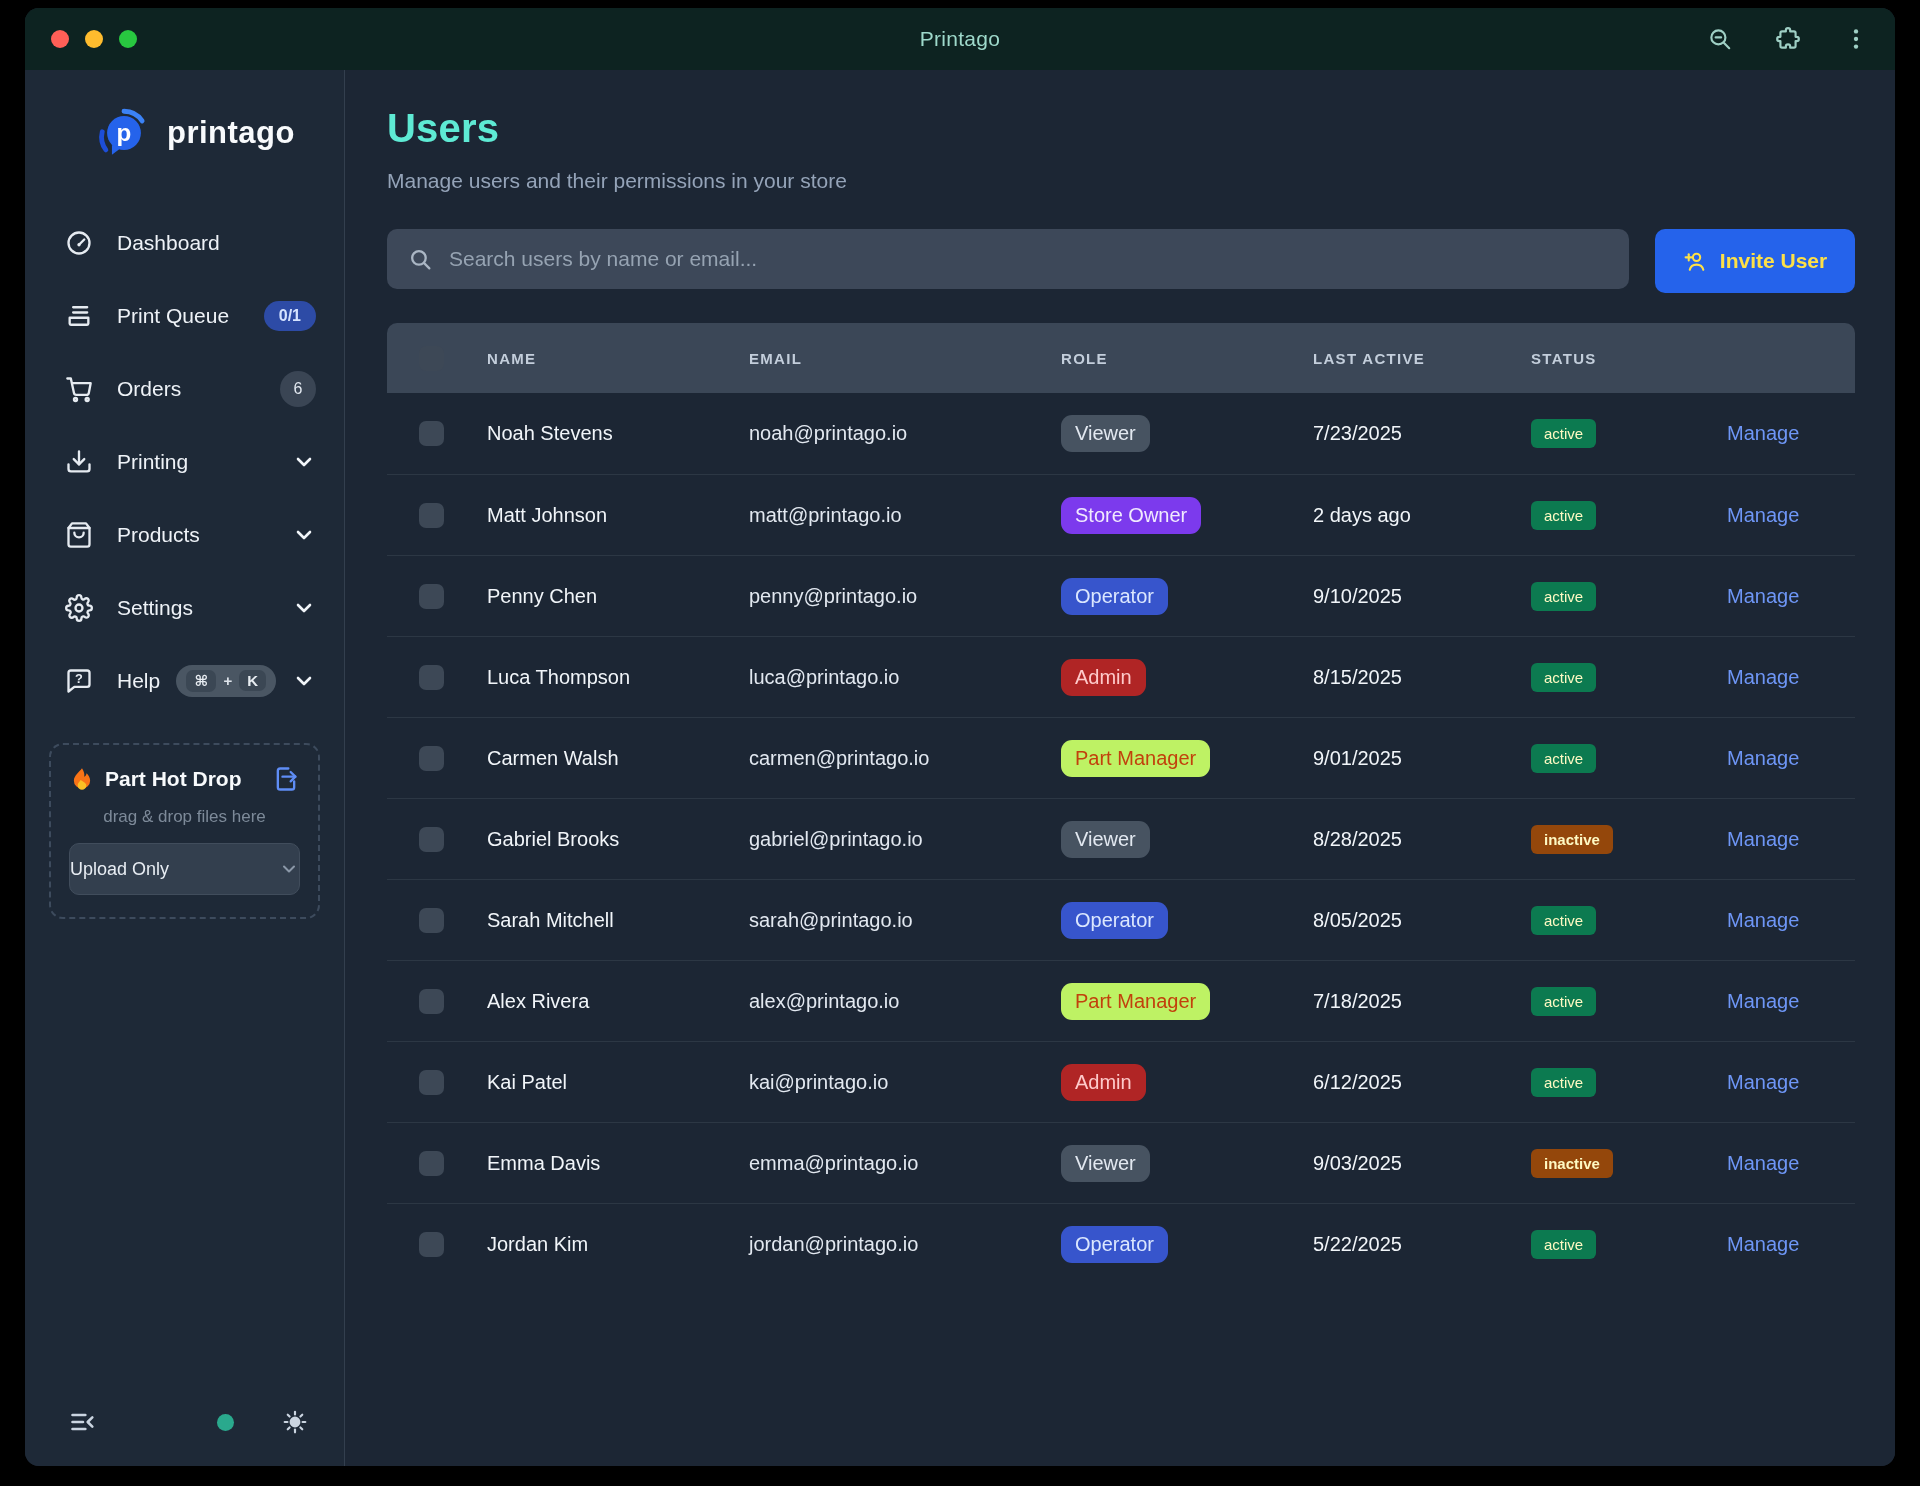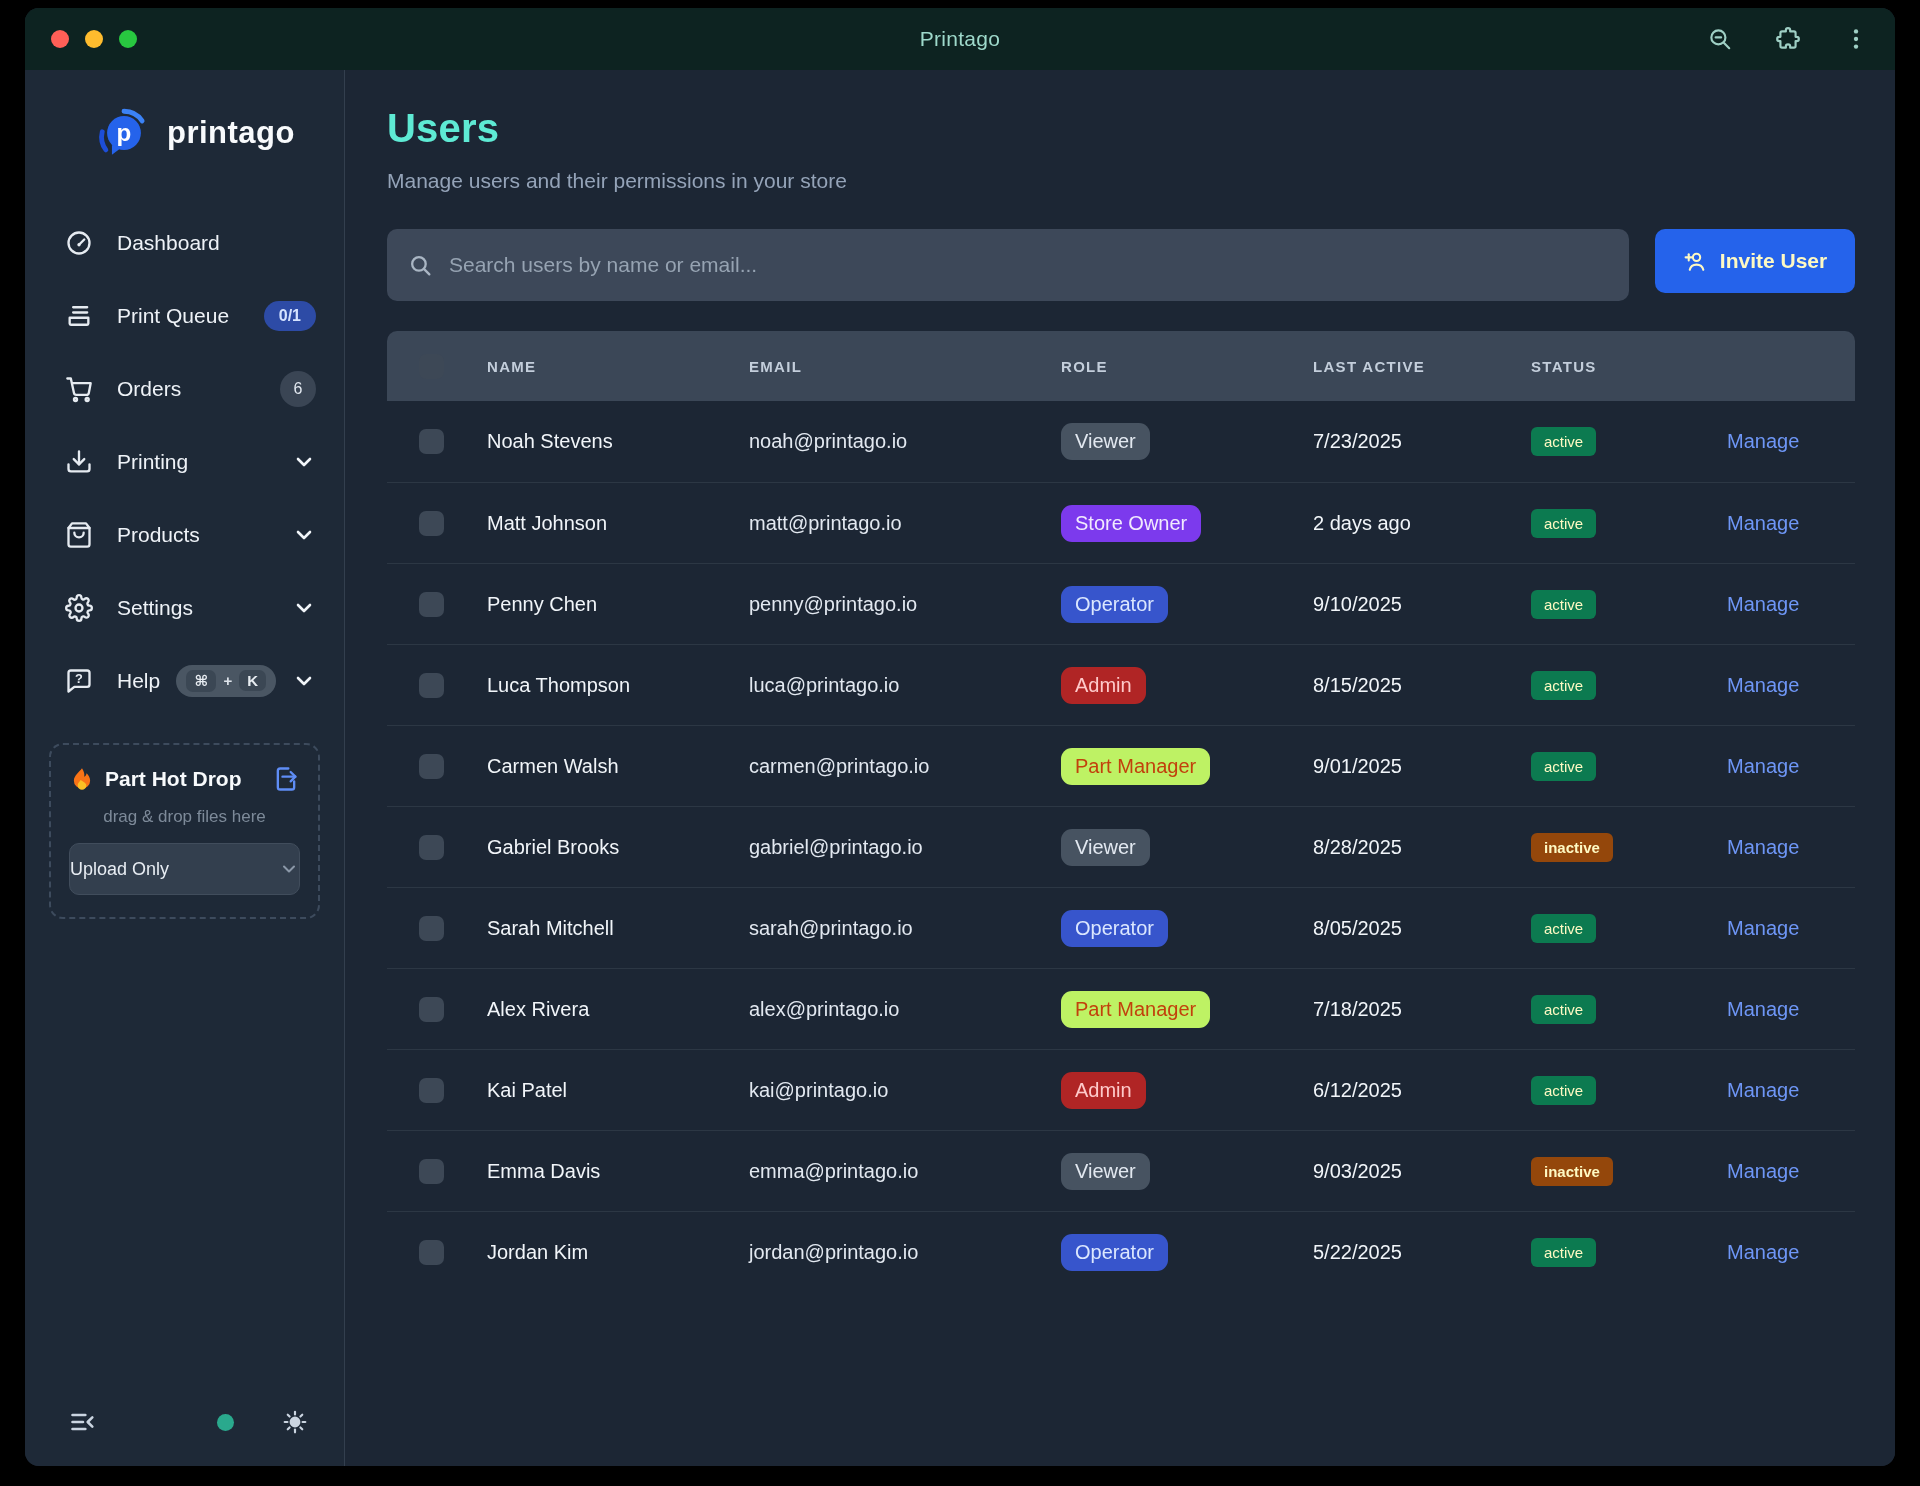--- a/index.html
+++ b/index.html
@@ -63,28 +63,28 @@
   .sb-right { margin-left:auto; display:flex; align-items:center; gap:48px; }
   .sb-dot { width:17px; height:17px; border-radius:50%; background:#2aa98d; }
   .sb-sun { color:#cbd5e1; width:26px; height:26px; cursor:pointer; }
   .sb-sun svg{ width:26px; height:26px; display:block; }
 
   
   .page-title { color:#5eead4; font-size:40px; font-weight:bold; letter-spacing:.2px; }
   .page-subtitle { color:#94a3b8; font-size:21px; margin-top:18px; }
 
   .toolbar { display:flex; margin-top:36px; gap:26px; }
-  .searchbox { flex:1; height:72px; background:#3d4859; border:1px solid #46536300; border-radius:10px;
+  .searchbox { flex:1; height:60px; background:#3d4859; border:1px solid #46536300; border-radius:10px;
                display:flex; align-items:center; padding:0 20px; }
   .searchbox svg { width:25px; height:25px; color:#aab6c4; flex:0 0 auto; }
   .searchbox input { flex:1; background:transparent; border:none; outline:none; margin-left:16px;
                      color:#e5eaf0; font-size:21px; font-family:inherit; }
   .searchbox input::placeholder { color:#96a3b2; }
   .invite-btn { width:200px; height:64px; background:#2563eb; border:none; border-radius:10px; cursor:pointer;
-                color:#fef9c3; font-size:21px; font-weight:600; font-family:inherit;
+                color:#fde047; font-size:21px; font-weight:600; font-family:inherit;
                 display:flex; align-items:center; justify-content:center; gap:12px; }
   .invite-btn svg { width:25px; height:25px; }
 
   
   .table { margin-top:30px; border-radius:10px 10px 0 0; overflow:hidden; }
   .t-grid { display:grid; grid-template-columns:100px 262px 312px 252px 218px 196px 1fr; align-items:center; }
   .t-head { background:#3b4757; height:70px; }
   .t-head .th { color:#c3cedb; font-size:15px; font-weight:bold; letter-spacing:1.3px; text-transform:uppercase; }
   .t-row { height:81px; border-top:1px solid #2c3744; background:transparent; }
   .t-row:first-of-type { border-top:none; }

